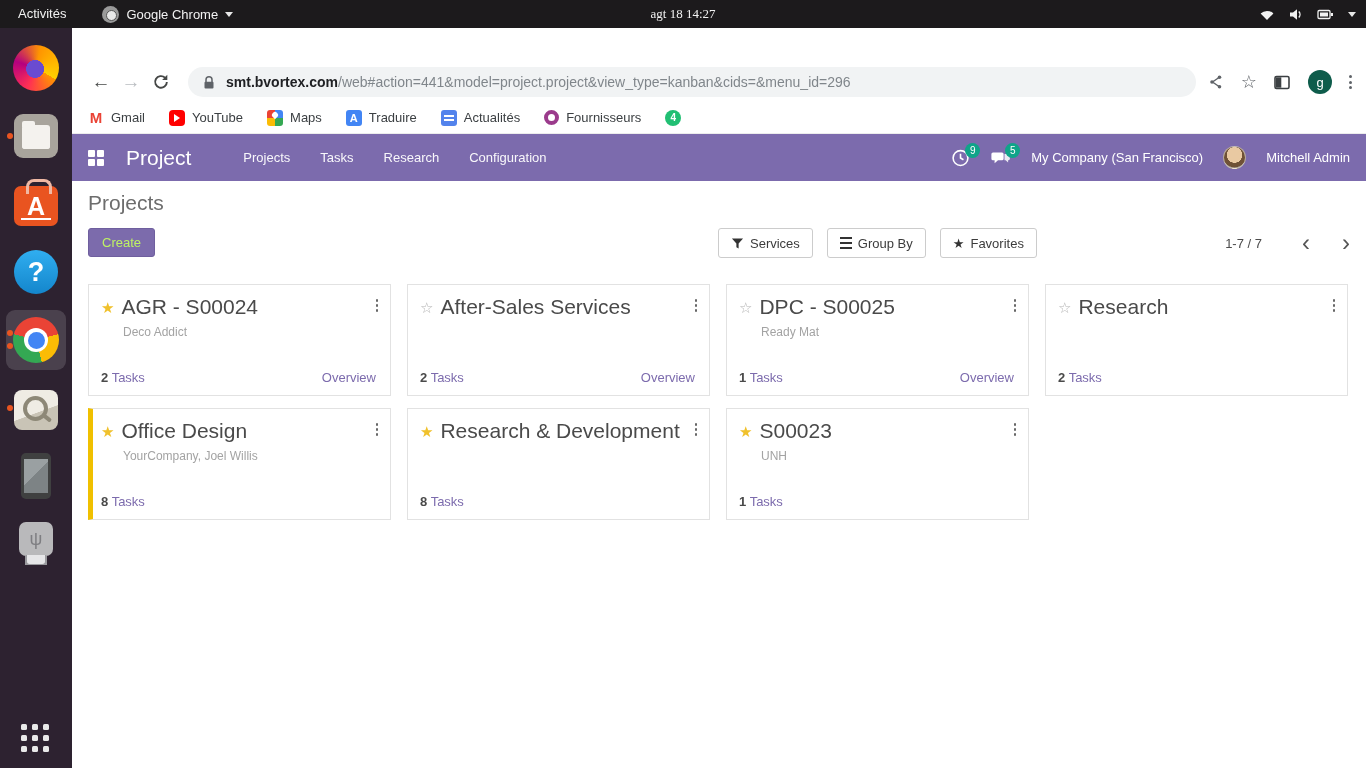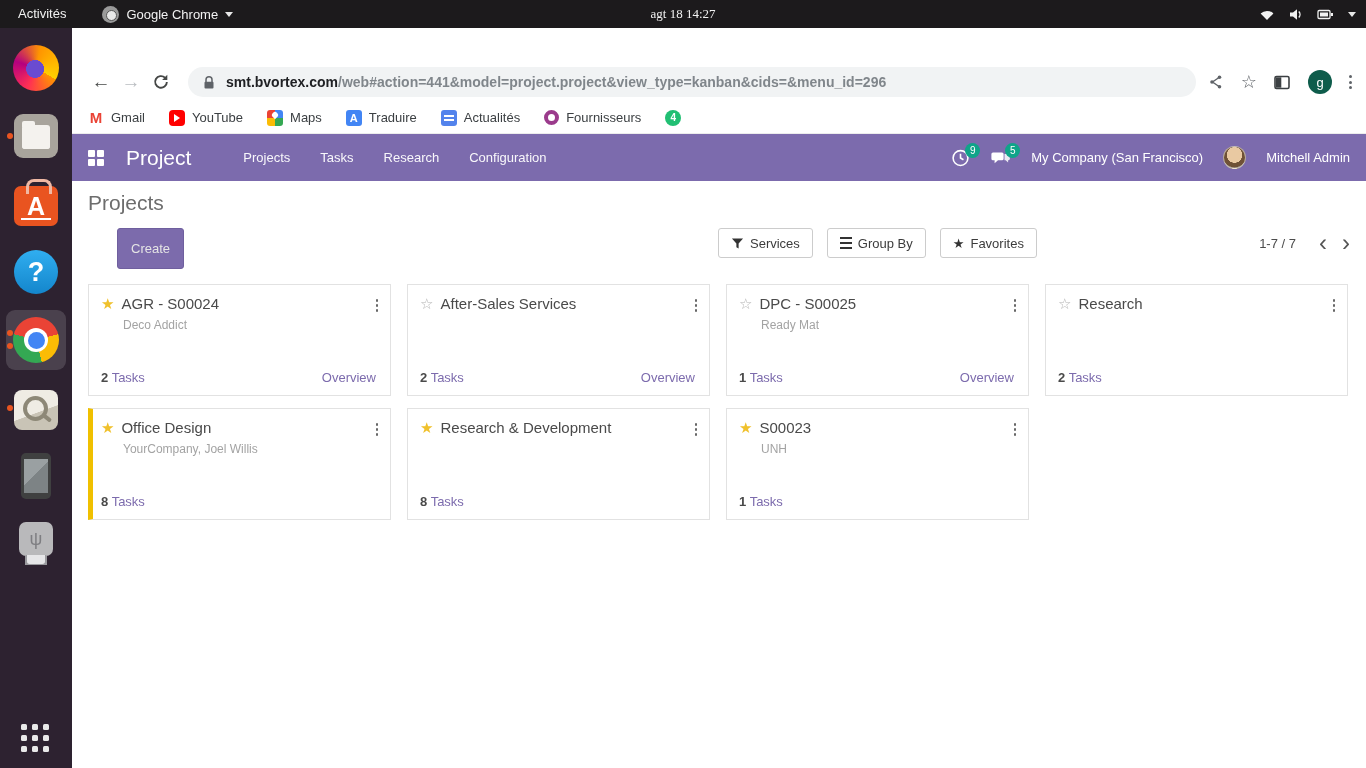--- a/index.html
+++ b/index.html
@@ -58,21 +58,21 @@
   .restore-btn { width:10px; height:10px; border:1.5px solid #cfd0d2; position:relative; }
   .restore-btn::after { content:""; position:absolute; left:2px; top:-5px; width:9px; height:9px; border-top:1.5px solid #cfd0d2; border-right:1.5px solid #cfd0d2; }
   .close-btn { width:27px; height:27px; border-radius:50%; background:#e9541f; color:#fff; display:flex; align-items:center; justify-content:center; font-size:16px; }
 
   .toolbar { position:absolute; left:0; top:34px; width:100%; height:40px; background:#fff; display:flex; align-items:center; padding:0 10px 0 14px; }
   .nav-ic { font-size:19px; width:30px; text-align:center; color:#454746; }
   .nav-ic.disabled { color:#b9bcc0; }
   .omnibox { flex:1; height:30px; margin:0 12px; background:#f1f3f4; border-radius:15px; display:flex; align-items:center; padding:0 14px; min-width:0; }
   .omnibox .url { font-size:14px; white-space:nowrap; overflow:hidden; margin-left:10px; }
   .url .host { color:#202124; font-weight:bold; }
-  .url .path { color:#80868b; font-weight:bold; }
+  .url .path { color:#80868b; font-weight:normal; }
   .tool-right { display:flex; align-items:center; gap:17px; padding-right:4px; }
   .bm-star { font-size:18px; color:#5f6368; }
   .profile-badge { width:24px; height:24px; border-radius:50%; background:#0e5c4b; color:#fff; font-size:13px; display:flex; align-items:center; justify-content:center; }
   .kebab { display:flex; flex-direction:column; gap:2.5px; align-items:center; }
   .kebab i { width:3px; height:3px; border-radius:50%; background:#5f6368; }
 
   .bookmarks { position:absolute; left:0; top:74px; width:100%; height:32px; background:#fff; display:flex; align-items:center; padding-left:16px; gap:24px; border-bottom:1px solid #ececec; }
   .bm { display:flex; align-items:center; gap:7px; font-size:13px; color:#3c4043; }
   .bm-ic { width:16px; height:16px; border-radius:3px; display:flex; align-items:center; justify-content:center; font-size:11px; font-weight:bold; color:#fff; flex:none; }
   .bi-gmail { color:#ea4335; font-size:15px; font-weight:bold; background:none; }
@@ -97,39 +97,39 @@
   .badge-wrap { position:relative; width:20px; height:20px; }
   .tbadge { position:absolute; top:-5px; right:-9px; min-width:15px; height:15px; border-radius:8px; background:#0fa489; color:#fff; font-size:10px; display:flex; align-items:center; justify-content:center; padding:0 3px; }
   .uavatar { width:23px; height:23px; border-radius:50%; background:radial-gradient(circle at 50% 38%, #e9c9a2 0 46%, #6f5136 47% 72%, #8a7b6a 73%); border:1px solid rgba(255,255,255,0.5); }
 
   
   .content { position:absolute; left:0; top:153px; width:100%; height:587px; background:#fff; }
   .page-title { position:absolute; left:16px; top:10px; font-size:21px; color:#6d6d6d; }
   .searchbox { position:absolute; left:646px; top:11px; width:632px; height:30px; border:1px solid #ccc; border-radius:3px; display:flex; align-items:center; padding:0 8px 0 10px; }
   .searchbox input { border:none; outline:none; flex:1; font-size:13px; font-family:"Liberation Sans",sans-serif; color:#444; }
   .searchbox input::placeholder { color:#9a9a9a; }
-  .btn-create { position:absolute; left:16px; top:47px; height:41px; padding:0 13px; background:#7c6bac; color:#e5e5e5; font-size:13px; border:1px solid #6f5f9e; border-radius:3px; display:flex; align-items:center;margin-left:29px; }
+  .btn-create { position:absolute; left:16px; top:47px; height:29px; padding:0 13px; background:#7c6bac; color:#bef264; font-size:13px; border:1px solid #6f5f9e; border-radius:3px; display:flex; align-items:center; }
   .filter-group { position:absolute; left:646px; top:47px; display:flex; gap:14px; }
   .fbtn { height:30px; background:#fff; border:1px solid #ccc; border-radius:3px; font-size:13px; color:#3c3c3c; display:flex; align-items:center; gap:6px; padding:0 12px; }
   .fbtn .star-solid { font-size:13px; color:#333; }
   .bars { display:flex; flex-direction:column; gap:2.5px; }
   .bars i { width:12px; height:2.5px; background:#333; }
-  .pager { position:absolute; right:16px; top:47px; height:30px; display:flex; align-items:center; gap:15px; }
+  .pager { position:absolute; right:16px; top:47px; height:30px; display:flex; align-items:center; gap:32px; }
   .pager .ptext { font-size:13px; color:#4c4c4c; margin-right:8px; }
   .pager .pchev { font-size:24px; color:#555; line-height:1; }
 
   
   .kanban { position:absolute; left:16px; top:103px; width:1262px; display:flex; flex-wrap:wrap; gap:12px 16px; }
   .card { width:303px; height:112px; background:#fff; border:1px solid #e2e2e2; position:relative; padding:10px 12px; }
   .card.highlight { border-left:5px solid #f0c000; padding-left:8px; }
   .card .hd { display:flex; align-items:center; gap:7px; }
   .star { font-size:15px; line-height:1; }
   .star.filled { color:#f0c12c; }
   .star.outline { color:#b5b5b5; }
-  .card .title { font-size:15px; color:#4a4a4a; }
+  .card .title { font-size:21px; color:#4a4a4a; }
   .card .kebab { position:absolute; right:12px; top:14px; }
   .card .kebab i { background:#666; width:2.5px; height:2.5px; }
   .card .subtitle { font-size:12px; color:#a3a3a3; margin:6px 0 0 22px; min-height:14px; }
   .card .foot { position:absolute; left:12px; right:14px; bottom:10px; display:flex; justify-content:space-between; font-size:13px; }
   .card.highlight .foot { left:8px; }
   .tasks b { color:#4a4a4a; font-weight:bold; }
   .tasks span { color:#7c6bad; }
   .overview { color:#7c6bad; }
 
   svg { display:block; }

